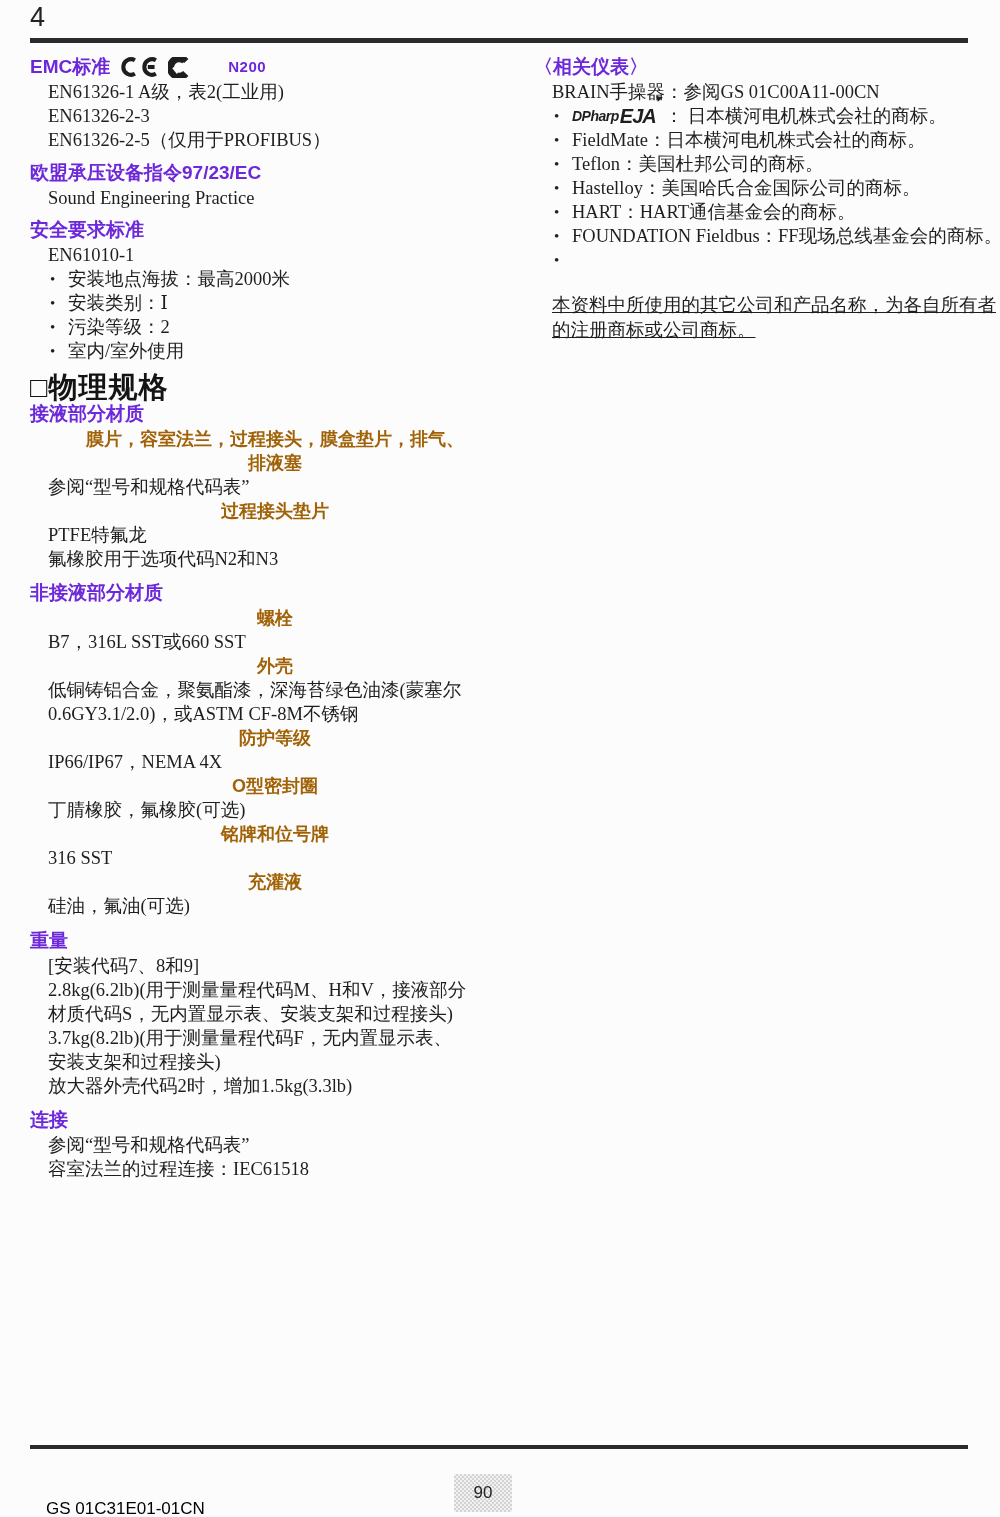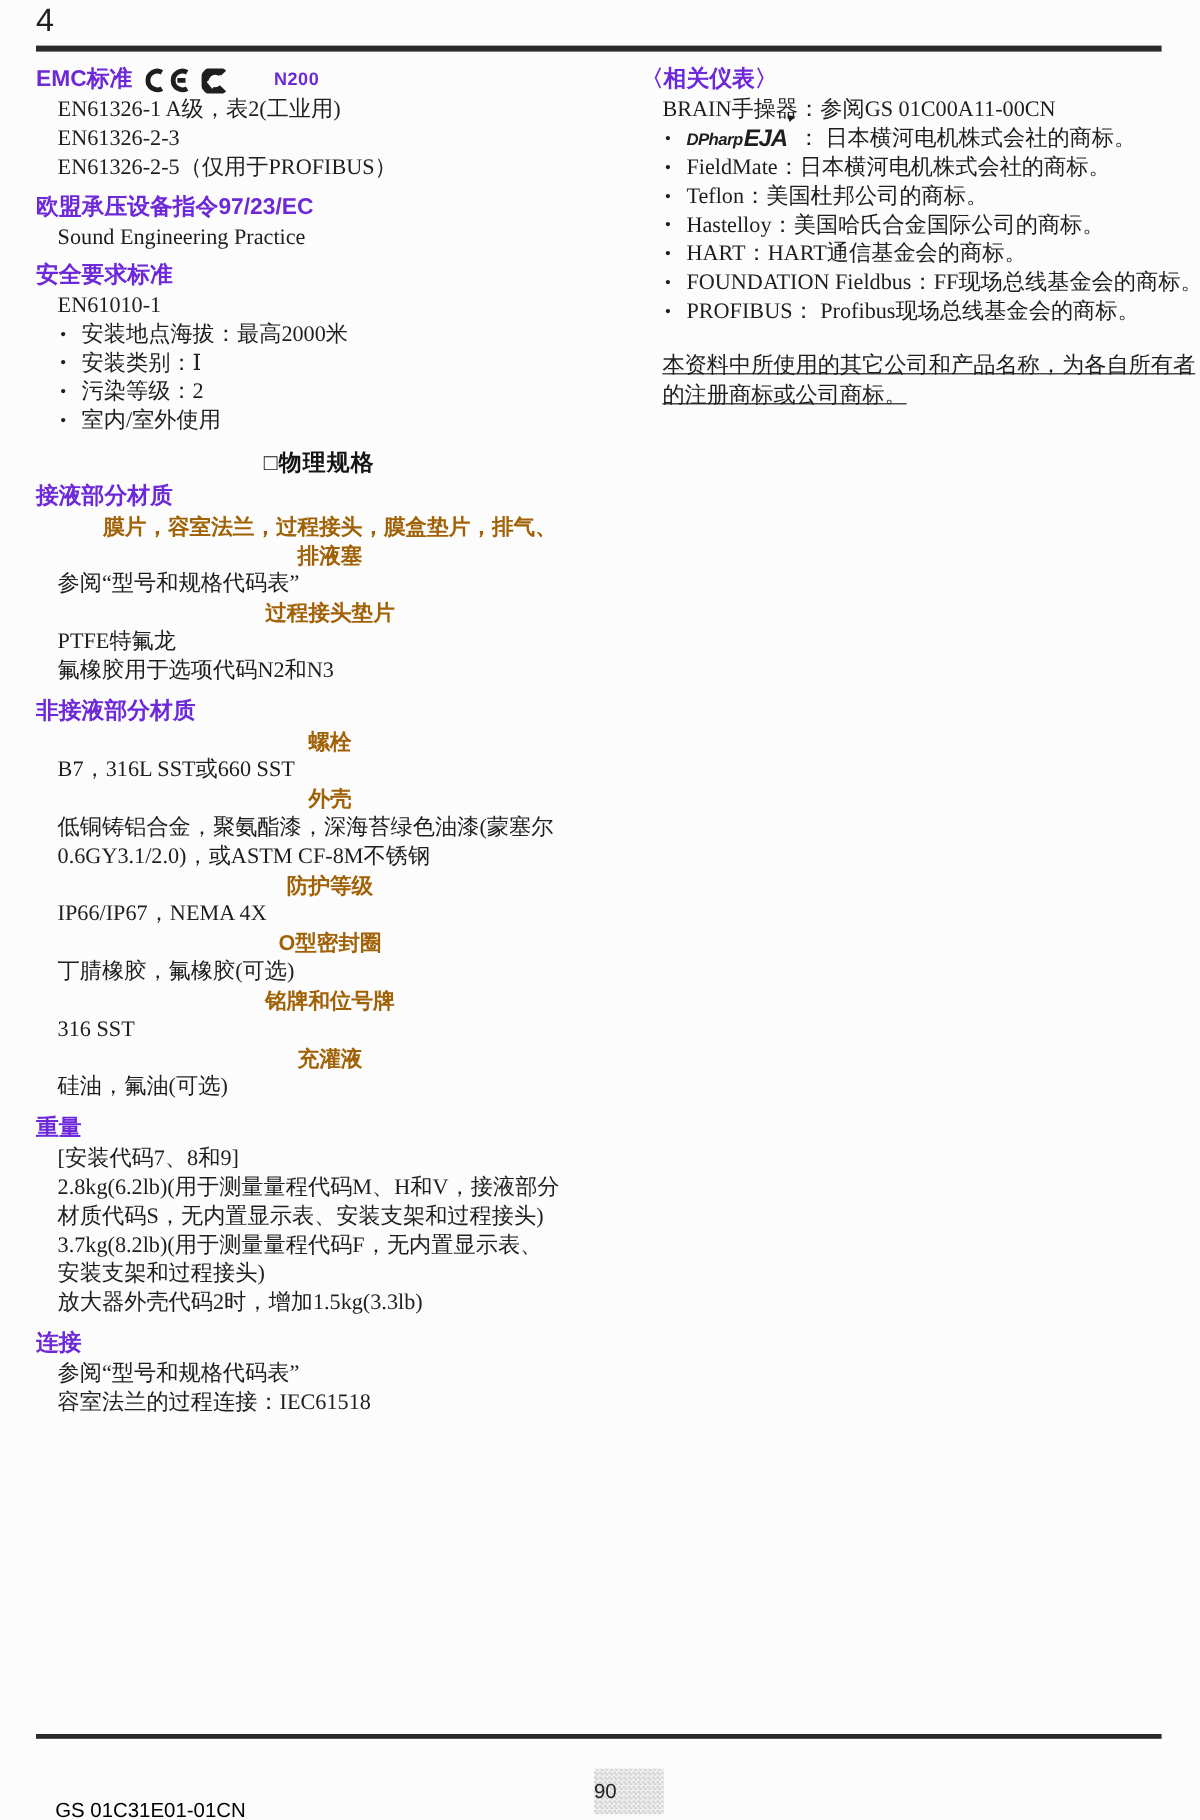--- a/index.html
+++ b/index.html
@@ -3,31 +3,31 @@
 <meta charset="utf-8">
 <style>
   html,body{margin:0;padding:0;}
   body{width:1000px;height:1517px;background:#f4f4f4;}
   .page{position:relative;width:1000px;height:1517px;background:#fcfcfc;overflow:hidden;
         font-family:"Liberation Serif","DejaVu Serif",serif;color:#1e1e1e;}
   .pagenum{position:absolute;left:30px;top:1px;font:27px/32px "Liberation Sans","DejaVu Sans",sans-serif;color:#222;}
   .header-rule{position:absolute;left:30px;top:38px;width:938px;height:5px;background:#2b2b2b;}
   .footer-rule{position:absolute;left:30px;top:1445px;width:938px;height:4px;background:#2b2b2b;}
   .doc-code{position:absolute;left:46px;top:1498px;font:17px/22px "Liberation Sans","DejaVu Sans",sans-serif;color:#000000;}
-  .page-no{position:absolute;left:495px;top:1474px;width:58px;height:38px;
+  .page-no{position:absolute;left:454px;top:1474px;width:58px;height:38px;text-align:center;
            font:17px/38px "Liberation Sans","DejaVu Sans",sans-serif;color:#222;
            background-color:#f1f1f1;
            background-image:repeating-conic-gradient(#d3d3d3 0% 25%, transparent 0% 50%);
            background-size:4px 4px;}
   .col{position:absolute;top:54px;}
   .col-left{left:30px;width:472px;}
   .col-right{left:534px;width:478px;}
   .line{font-size:18.5px;line-height:24px;padding-left:18px;white-space:nowrap;}
-  .line.h1{font-family:"Liberation Sans","DejaVu Sans",sans-serif;font-weight:bold;font-size:19px;
-           line-height:28px;padding-left:0;color:#141414;letter-spacing:1px;text-align:center;}
+  .line.h1{font-family:"Liberation Sans","DejaVu Sans",sans-serif;font-weight:bold;font-size:29px;
+           line-height:28px;padding-left:0;color:#141414;letter-spacing:1px;}
   .line.h2{font-family:"Liberation Sans","DejaVu Sans",sans-serif;font-weight:bold;font-size:19px;
            line-height:26px;padding-left:0;color:#6d28d9;}
   .line.b{font-family:"Liberation Sans","DejaVu Sans",sans-serif;font-weight:bold;font-size:18px;color:#a16207;text-align:center;}
   .line.bullet,.line.logo_bullet{display:flex;padding-left:20px;}
   .line .dot{width:18px;flex:0 0 18px;font-size:15px;}
   .line.p{white-space:normal;line-height:24.5px;}
   .emc{display:flex;align-items:center;gap:8px;}
   .emc .n200{font-family:"Liberation Sans","DejaVu Sans",sans-serif;font-weight:bold;font-size:15px;letter-spacing:.5px;margin-left:31px;}
   .emc svg{display:block;}
   .logo-dp{font-family:"Liberation Sans","DejaVu Sans",sans-serif;font-weight:bold;font-style:italic;
@@ -148,21 +148,20 @@
         <div class="line bullet">
           <span class="dot">•</span>
           <span class="txt">HART：HART通信基金会的商标。</span>
         </div>
         <div class="line bullet">
           <span class="dot">•</span>
           <span class="txt">FOUNDATION Fieldbus：FF现场总线基金会的商标。</span>
         </div>
         <div class="line bullet">
           <span class="dot">•</span>
-          <span class="txt">PROFIBUS： Profibus现场总线基金会的商标。</span>
         </div>
         <div class="line p" style="margin-top: 21px; text-decoration: underline;">本资料中所使用的其它公司和产品名称，为各自所有者的注册商标或公司商标。</div>
       </div>
   </div>
 
   <div class="footer-rule"></div>
   <div class="doc-code">GS 01C31E01-01CN</div>
   <div class="page-no">90</div>
 
 </div>

